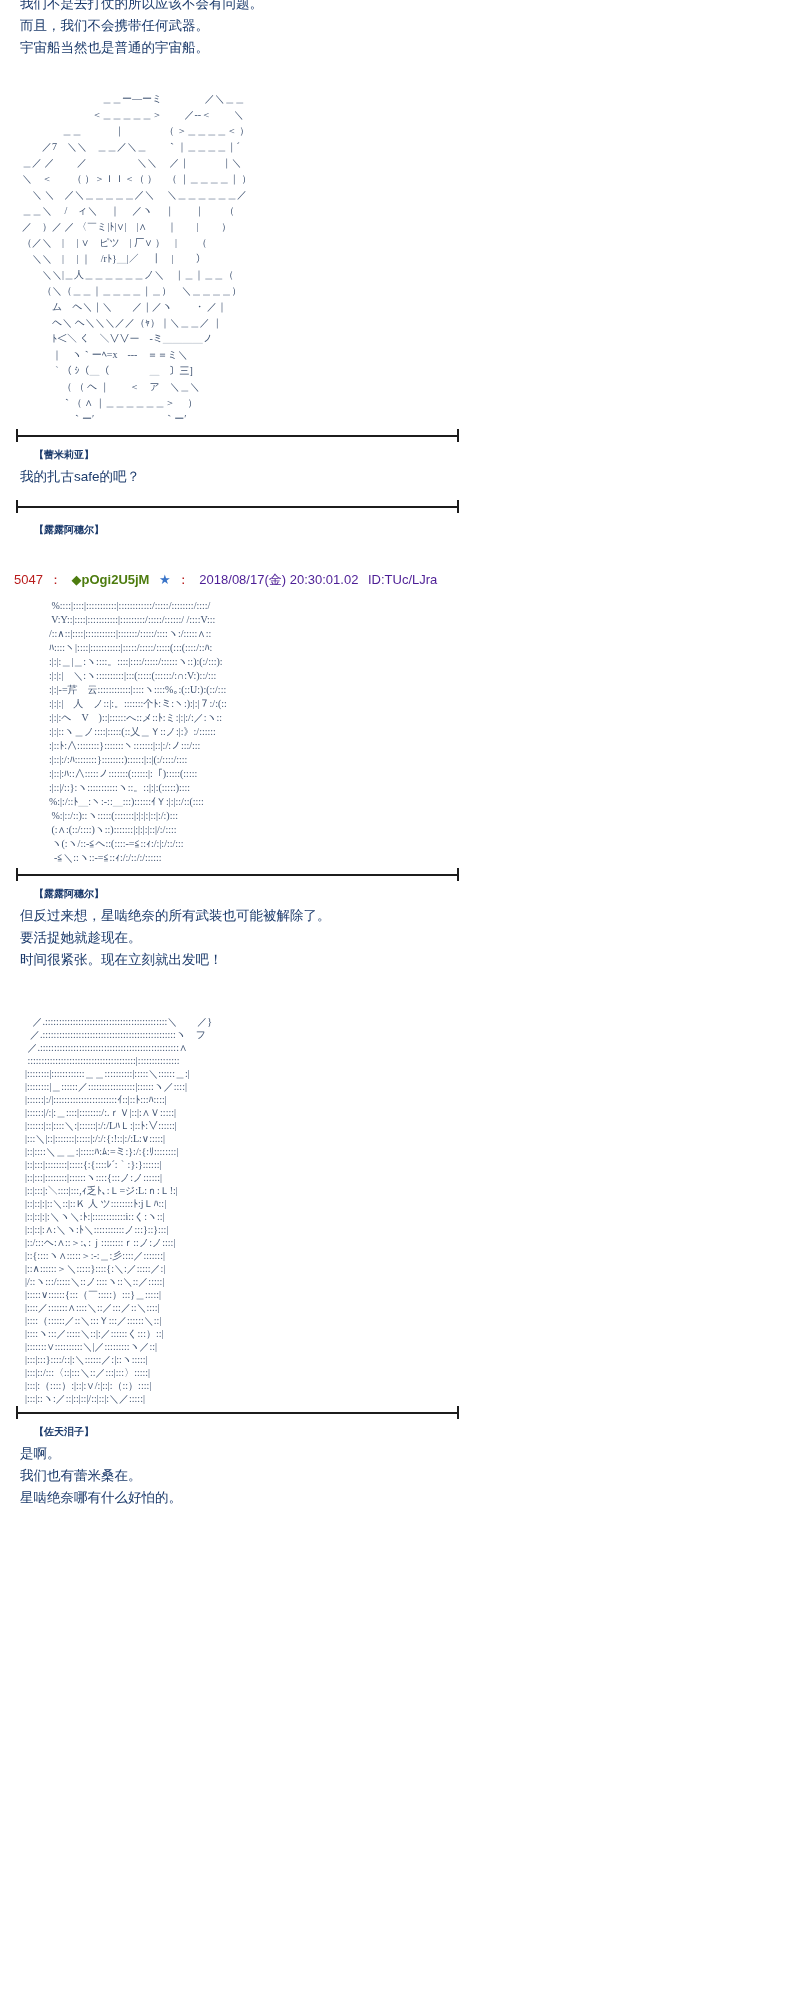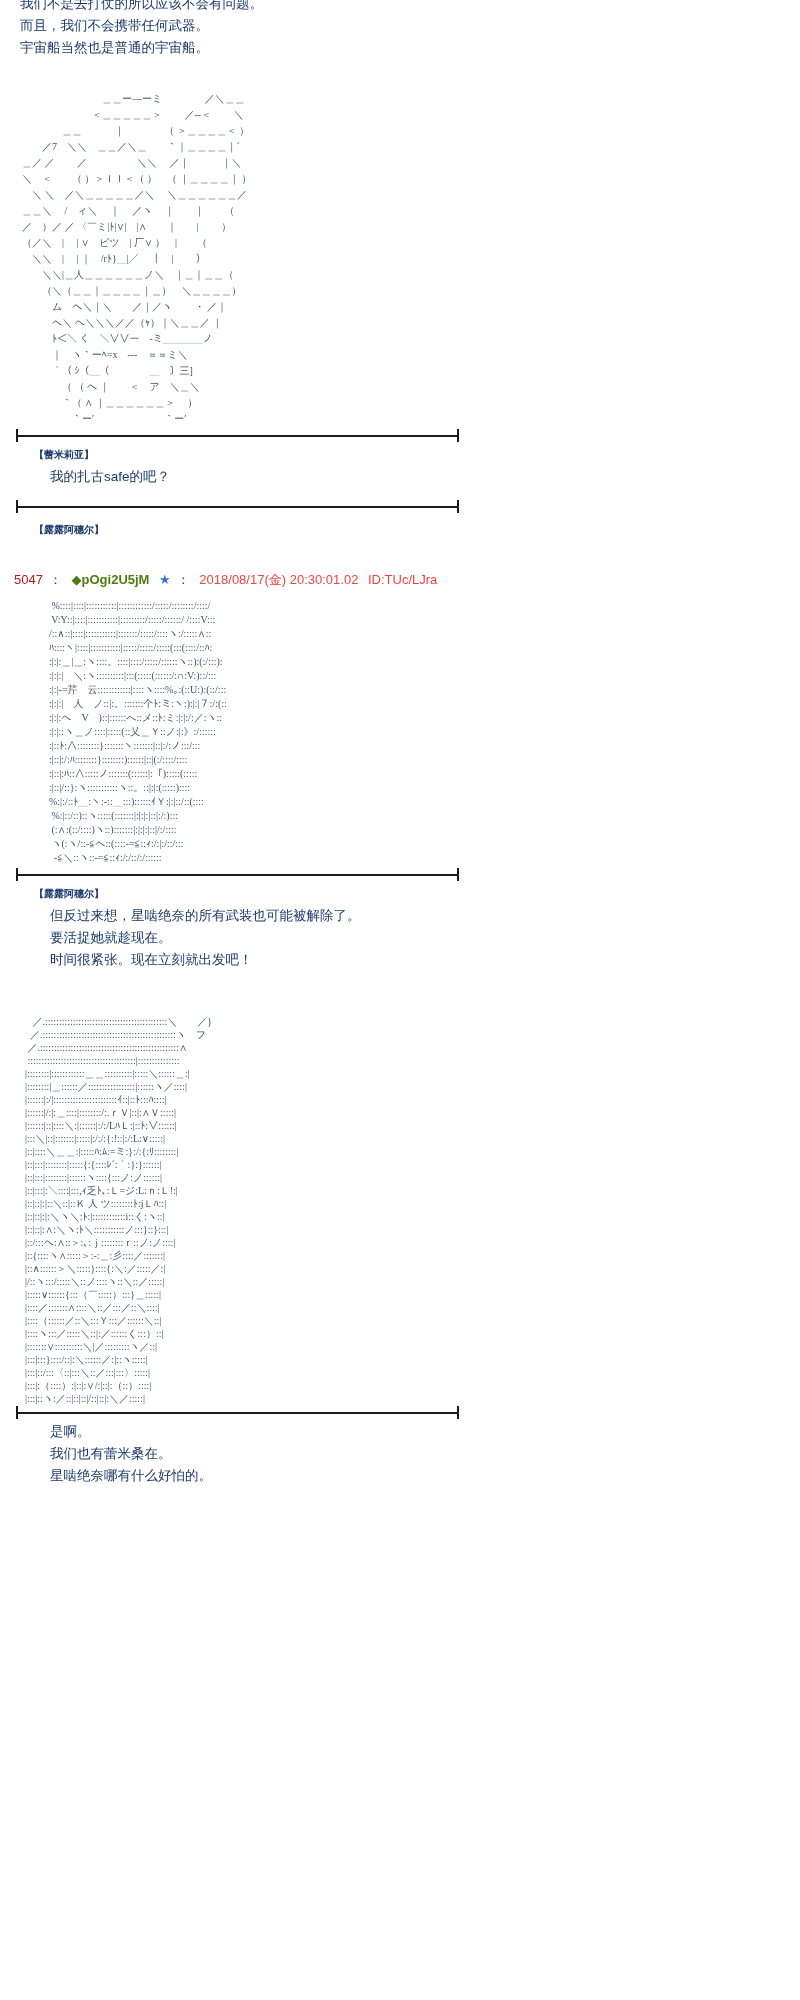--- a/index.html
+++ b/index.html
@@ -22,21 +22,21 @@
     color: #1b3a6b;
   }
   .dialog { color: #1b3a6b; }
   .dialog .name {
     margin-left: 34px;
     font-size: 10px;
     line-height: 22px;
     font-weight: bold;
   }
   .dialog .lines {
-    margin-left: 50px;
+    margin-left: 20px;
     font-size: 13.5px;
     line-height: 22px;
     white-space: pre-line;
   }
 
   
   .aa {
     font-family: Liberation Serif, serif;
     color: #3d5170;
     white-space: pre;
@@ -61,21 +61,21 @@
   .post-header {
     margin: 28px 0 0 14px;
     font-size: 13px;
     line-height: 22px;
     color: #3a74c8;
   }
   .post-header span { margin-right: 6px; }
   .post-header .num { color: #b91c1c; }
   .post-header .name { color: #4d7c0f; font-weight: bold; }
   .post-header .star { color: #3a74c8; }
-  .post-header .meta { color: #ef4444; }
+  .post-header .meta { color: #4c1d95; }
 
   #dialog1 { margin-top: 2px; }
   #dialog2 { margin-top: 6px; }
   #dialog3 { margin-top: 2px; }
   #dialog4 { margin-top: 2px; }
 </style>
 </head>
 <body>
 
 <div class="intro">我们不是去打仗的所以应该不会有问题。
@@ -197,16 +197,17 @@
   |:::|:（::::）:|::|:∨/:|::|:（::）::::|
   |:::|::ヽ:／::|::|::|/::|::|:＼／:::::|</div>
 
 <div class="divider" id="divider4">
   <span class="tick l"></span>
   <span class="line"></span>
   <span class="tick r"></span>
 </div>
 
 <div class="dialog" id="dialog4">
+  <div class="name">【佐天泪子】</div>
   <div class="lines">是啊。
 我们也有蕾米桑在。
 星啮绝奈哪有什么好怕的。</div>
 </div>
 
 </body></html>

